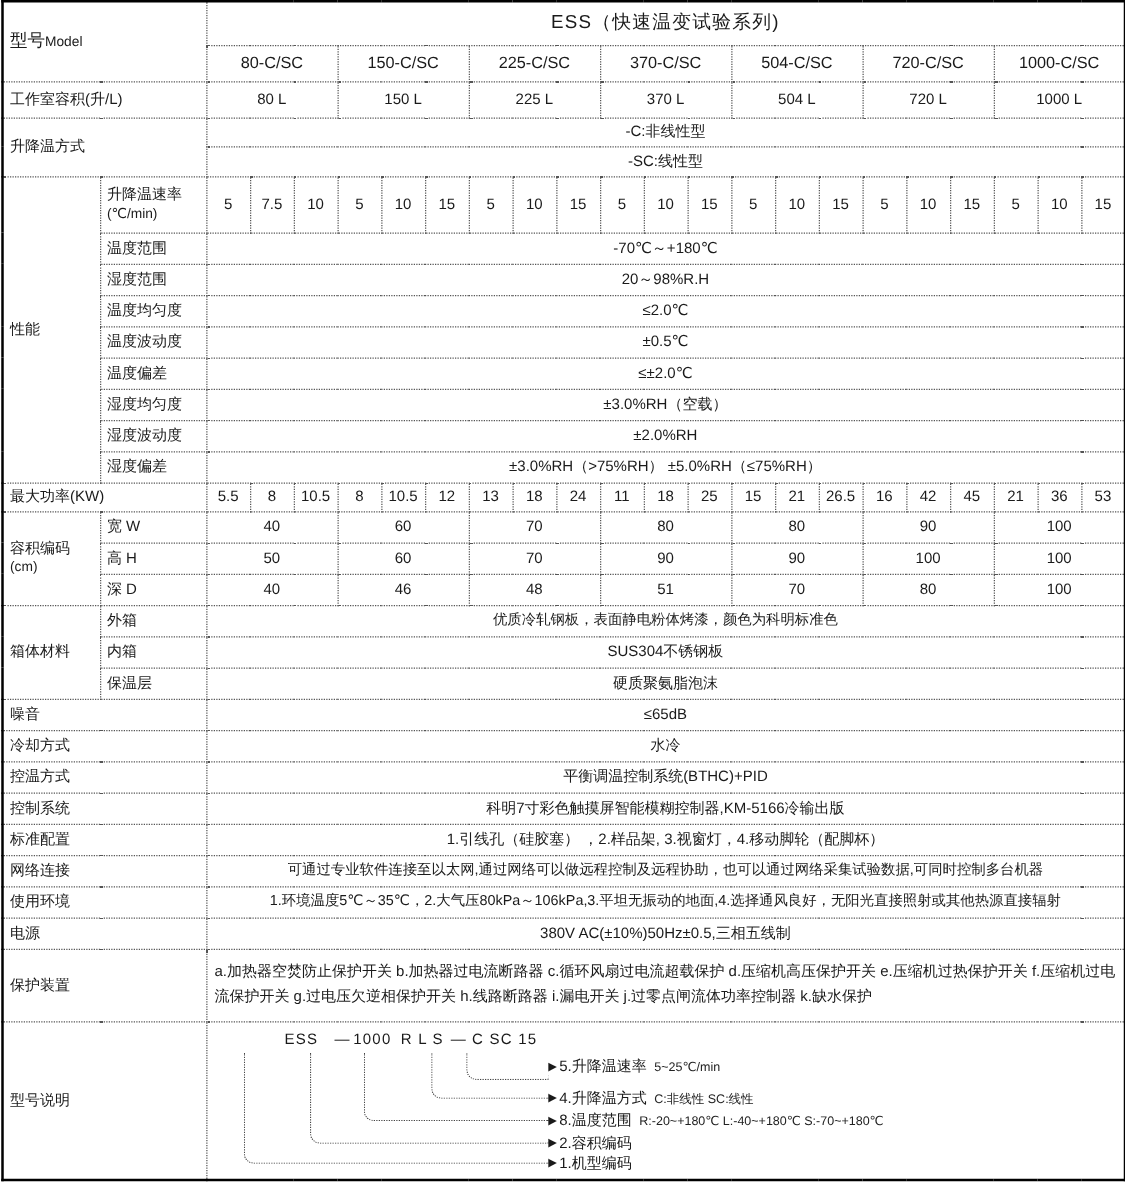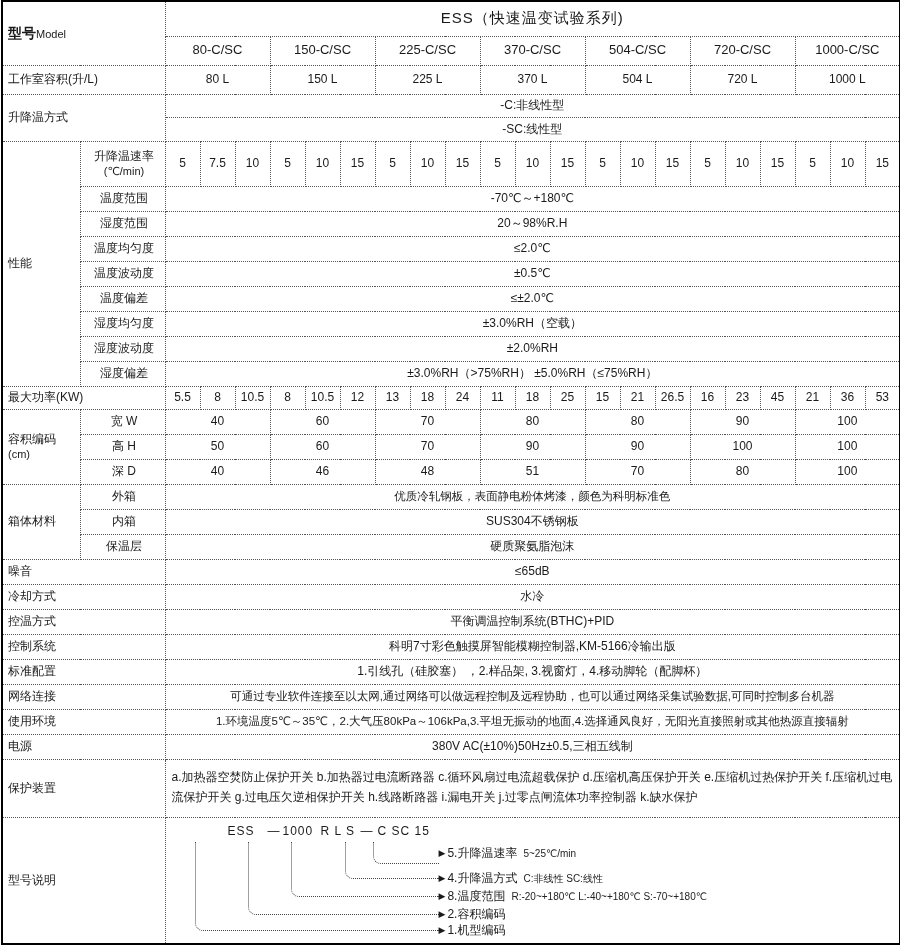--- a/index.html
+++ b/index.html
@@ -13,24 +13,24 @@
     border-collapse:collapse; table-layout:fixed;
     width:898px; margin:0 0 0 1px;
     border:2px solid #000;
   }
   td {
     border:1px dotted #555;
     font-size:12px; text-align:center; vertical-align:middle;
     padding:1px 2px; overflow:hidden; line-height:1.25;
   }
   td.lbl { text-align:left; padding-left:5px; }
-  td.sub { text-align:center; padding-left:5px; }
+  td.sub { text-align:left; padding-left:5px; }
   td.title-cell { font-size:15px; font-weight:normal; letter-spacing:1px;text-align:center; }
   td.model-cell { font-size:13px; font-weight:normal; }
-  .model-lbl-cn { font-size:14px; font-weight:bold; }
+  .model-lbl-cn { font-size:14px; font-weight:normal; }
   .model-lbl-en { font-size:11px; }
   td.tight { font-size:11.5px; white-space:nowrap; }
   td.prot { text-align:left; padding:4px 6px; line-height:1.65; font-size:12px; }
   .unit-small { font-size:11px; }
   
   .legend-box { position:relative; width:100%; height:125px; font-size:12px; }
   .code-part { position:absolute; top:6px; white-space:nowrap; letter-spacing:1px;padding-left:48px; }
   .conn {
     position:absolute;
     border-left:1px dotted #444; border-bottom:1px dotted #444;
@@ -179,21 +179,21 @@
     <td>13</td>
     <td>18</td>
     <td>24</td>
     <td>11</td>
     <td>18</td>
     <td>25</td>
     <td>15</td>
     <td>21</td>
     <td>26.5</td>
     <td>16</td>
-    <td>23</td>
+    <td>42</td>
     <td>45</td>
     <td>21</td>
     <td>36</td>
     <td>53</td>
   </tr>
 
   <tr style="height:25px">
     <td rowspan="3" class="lbl">
       <span>容积编码</span><br>
       <span class="unit-small">(cm)</span>

